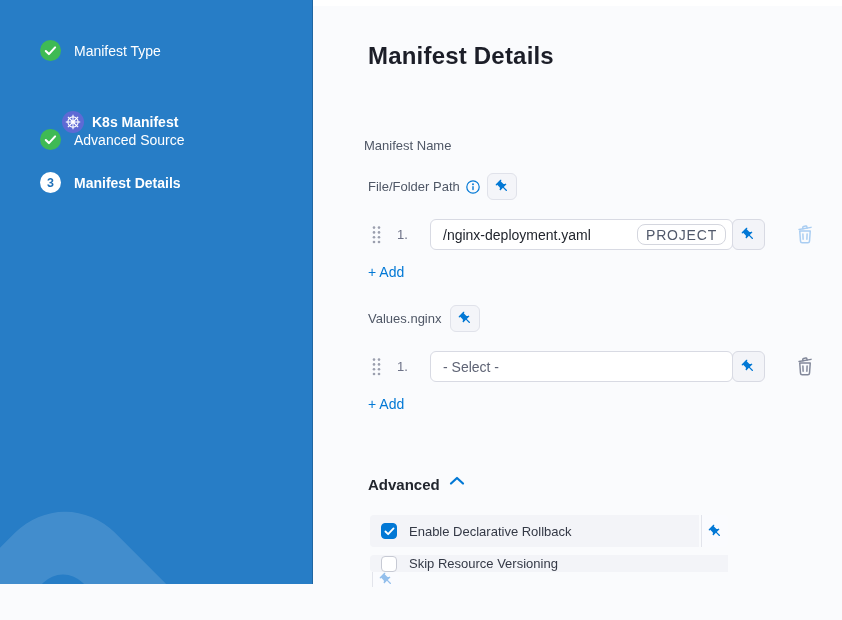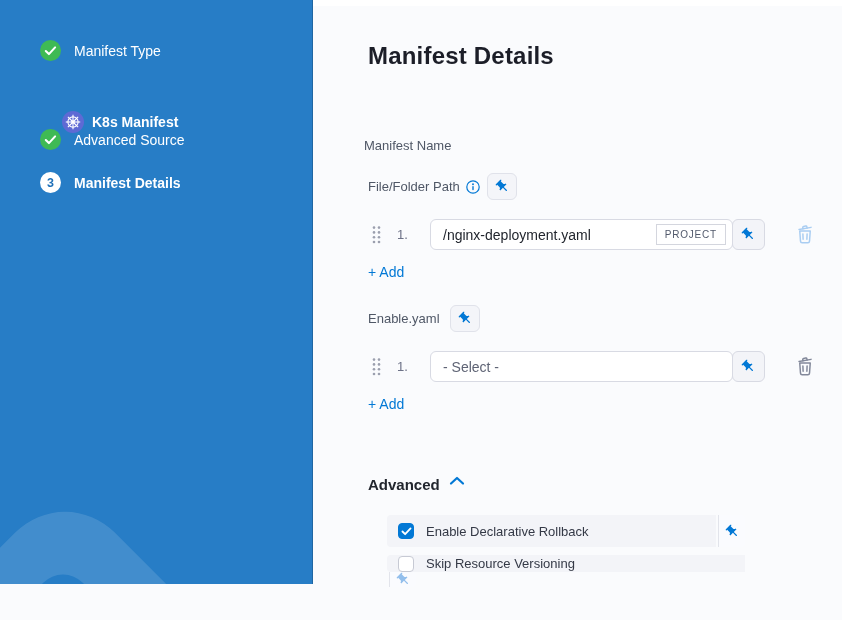--- a/index.html
+++ b/index.html
@@ -45,38 +45,38 @@
   .info-icon { width:14px; height:14px; cursor:pointer; }
 
   .item-row { position:absolute; left:59px; display:flex; align-items:center; height:31px; }
   .row-1 { top:219px; } .row-2 { top:351px; }
   .drag-handle { width:9px; height:18px; cursor:grab; display:flex; }
   .row-index { margin-left:16px; width:16px; font-size:13px; color:#6d7287; }
   .row-input { margin-left:17px; width:303px; height:31px; position:relative; }
   .row-input input { width:100%; height:100%; padding-right:78px; }
   .row-input input.select-like { color:#5f6475; }
   .scope-badge { position:absolute; right:7px; top:5px; height:21px; padding:0 8px;
-    background:#fff; border:1px solid #d4d6de; border-radius:0; font-size:10px;
+    background:#fff; border:1px solid #d4d6de; border-radius:8px; font-size:14px;
     letter-spacing:.8px; color:#51596b; display:flex; align-items:center; }
   .pin-attached { margin-left:-1px; width:33px; height:31px; border:1px solid #d8dae3;
     background:#f3f4f8; border-radius:6px; display:flex; align-items:center;
     justify-content:center; cursor:pointer; }
   .trash-btn { margin-left:30px; width:20px; height:21px; display:flex; cursor:pointer; }
   .trash-btn svg { width:100%; height:100%; }
   .trash-muted { color:#a9cdf2; } .trash-normal { color:#82889a; }
   .add-link { position:absolute; left:55px; font-size:14px; font-weight:500;
     color:#0278d5; cursor:pointer; }
   .add-1 { top:264px; } .add-2 { top:396px; }
 
   .adv-header { position:absolute; left:55px; top:476px; display:flex;
     align-items:flex-start; gap:9px; cursor:pointer; }
   .adv-title { font-size:15px; font-weight:700; color:#22262e; }
   .chev { width:16px; height:10px; }
 
-  .opt-row { position:absolute; left:74px; width:358px; height:32px; display:flex; cursor:pointer; }
+  .opt-row { position:absolute; left:57px; width:358px; height:32px; display:flex; cursor:pointer; }
   .opt-1 { top:515px; } .opt-2 { top:555px;flex-direction:column; }
   .opt-bar { flex:1; background:#f3f4f8; border-radius:4px 0 0 4px; display:flex;
     align-items:center; padding-left:11px; gap:12px; }
   .opt-pin { width:27px; background:#fafbfe; border-left:1px solid #e2e4eb;
     border-radius:0 4px 4px 0; margin-left:2px; display:flex; align-items:center;
     justify-content:center; cursor:pointer; }
   .opt-label { font-size:13px; color:#343946; }
   .cb { width:16px; height:16px; border:1px solid #c7cad4; border-radius:4px;
     background:#fff; display:flex; align-items:center; justify-content:center; cursor:pointer; }
   .cb svg { display:none; width:11px; height:9px; }
@@ -190,21 +190,21 @@
           <g transform="rotate(-10 9 4)">
               <line x1="3.2" y1="4.2" x2="14.8" y2="4.2"></line>
               <path d="M7 4.2V3.1a1 1 0 0 1 1-1h2a1 1 0 0 1 1 1v1.1"></path>
             </g>
         </svg>
       </span>
     </div>
     <span class="add-link add-1">+ Add</span>
 
     <div class="label-row lr-values">
-      <span class="field-label">Enable.yaml</span>
+      <span class="field-label">Values.nginx</span>
     </div>
     <div class="pin-btn near-values">
       <svg class="pin-glyph" viewBox="0 0 24 24">
           <path d="M16 9V4h1a1 1 0 0 0 0-2H7a1 1 0 0 0 0 2h1v5c0 1.66-1.34 3-3 3v2h5.97v7l1 1 1-1v-7H19v-2c-1.66 0-3-1.34-3-3z"></path>
         </svg>
     </div>
 
     <div class="item-row row-2">
       <span class="drag-handle">
         <svg viewBox="0 0 9 18" fill="#9b9fae">

